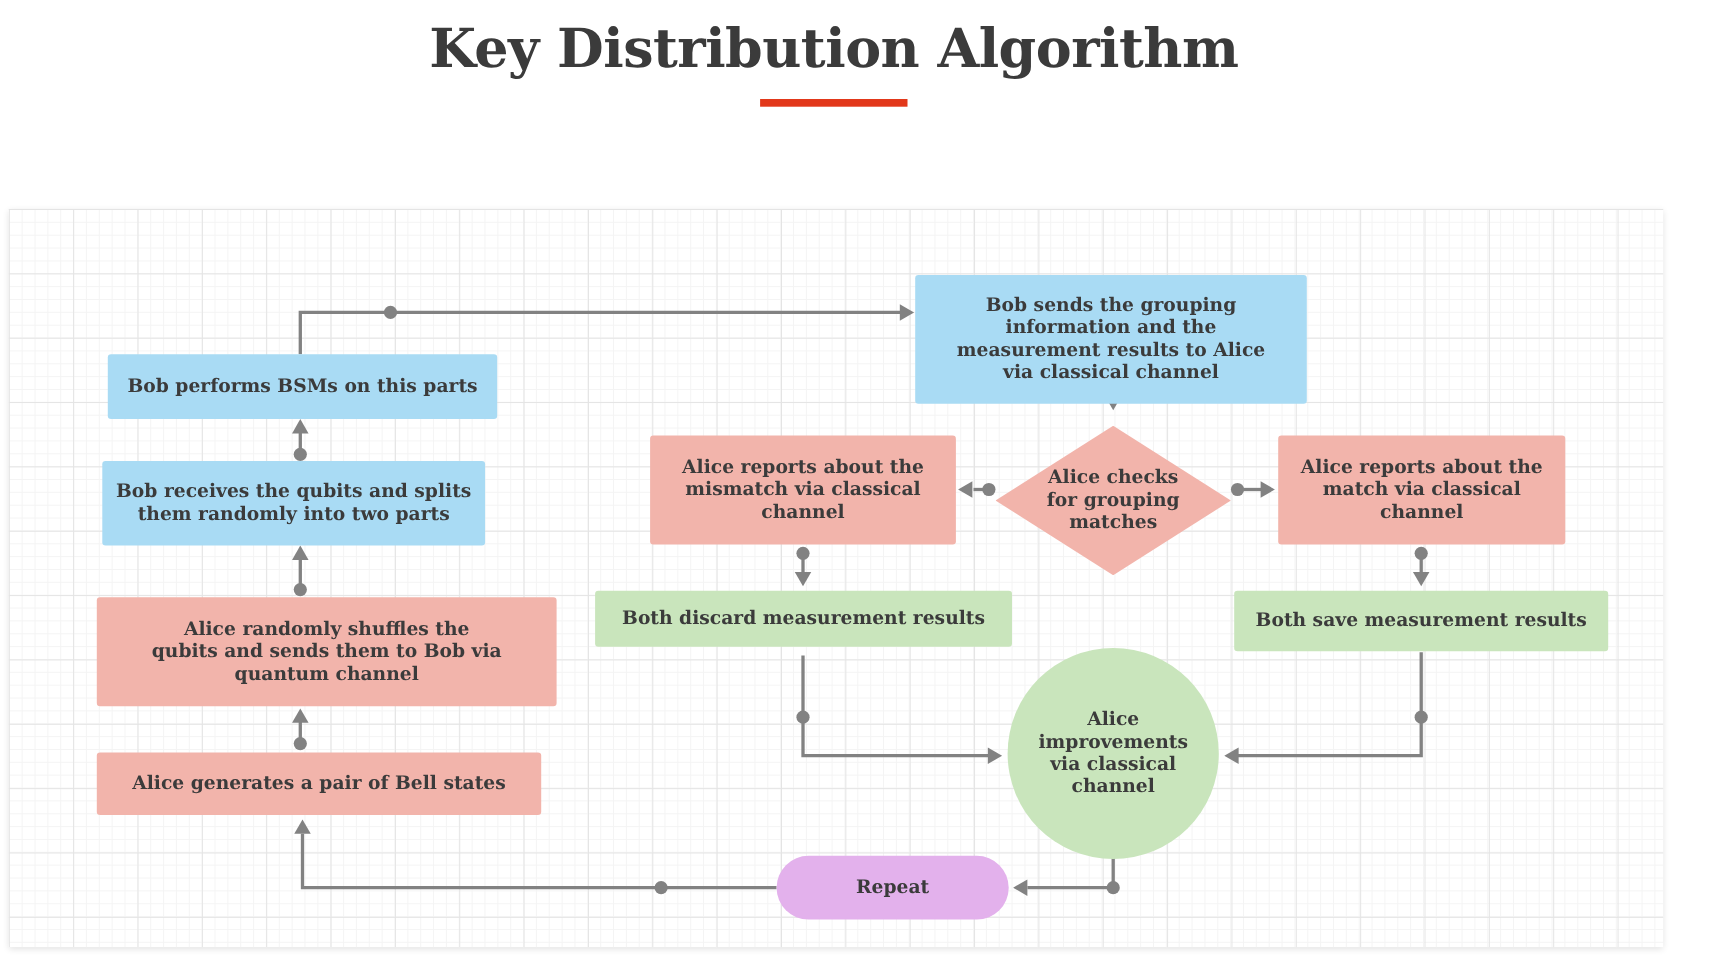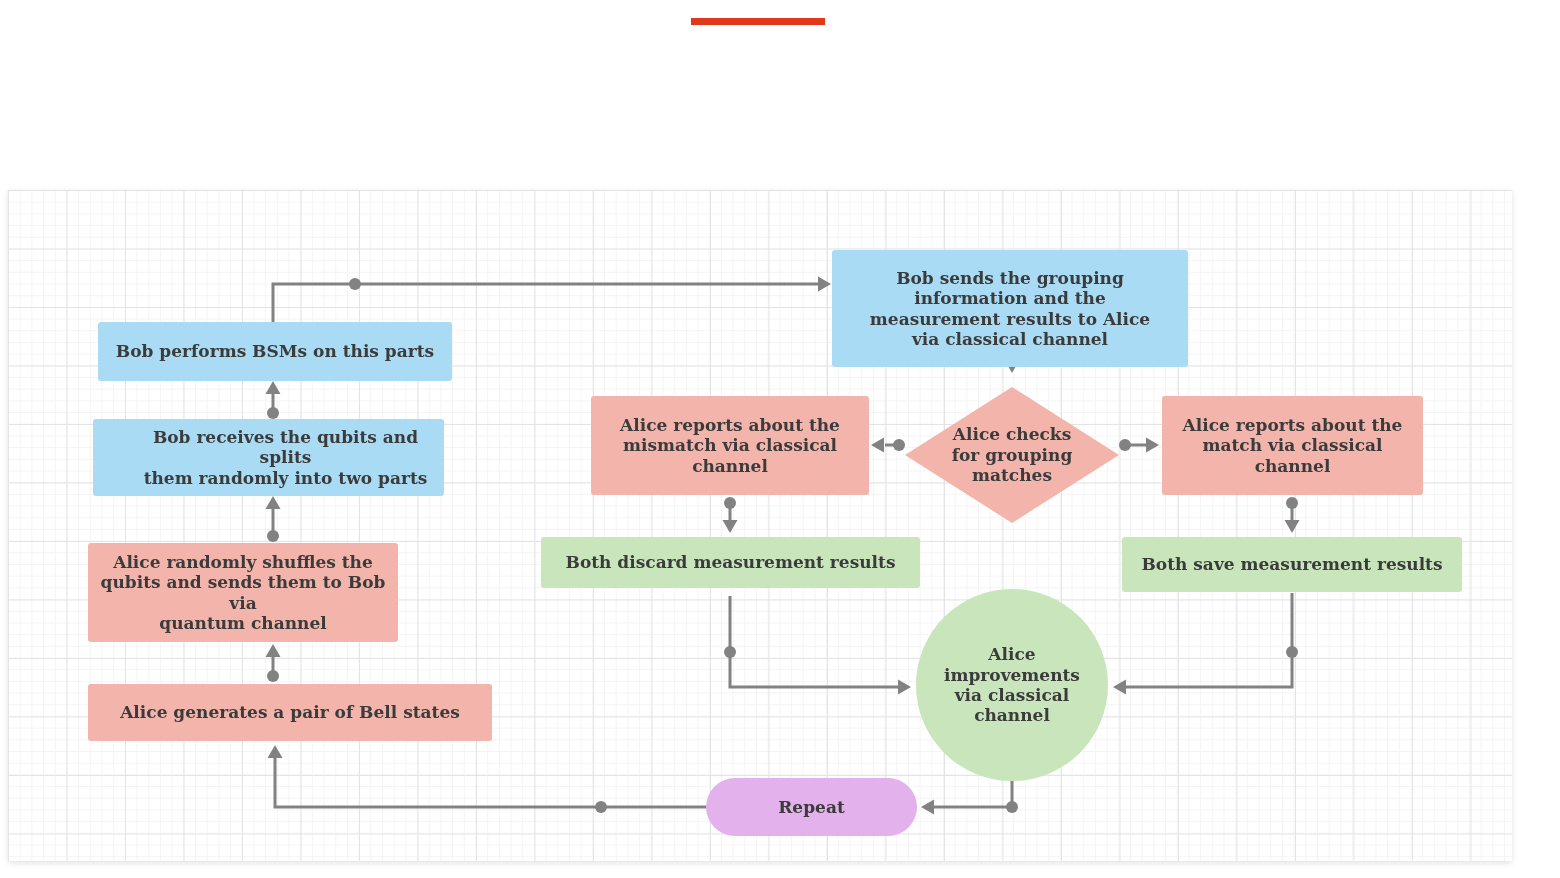--- a/index.html
+++ b/index.html
@@ -37,20 +37,21 @@
   .green{background:var(--node-green,#c9e5bc);}
   .purple{background:var(--node-purple,#e3b1ec);}
   .diamond{clip-path:polygon(50% 0,100% 50%,50% 100%,0 50%);border-radius:0;}
   .circle{border-radius:50%;}
   .pill{border-radius:29px;}
 </style>
 </head>
 <body>
 
 <div class="header">
+  <h1 class="page-title">Key Distribution Algorithm</h1>
   <div class="title-underline"></div>
 </div>
 
 <div class="grid-panel"></div>
 
 <svg class="connectors" xmlns="http://www.w3.org/2000/svg">
     <polyline points="273,322 273,284 819,284" fill="none" stroke="#828282" stroke-width="3"></polyline>
     <circle cx="355" cy="284" r="6" fill="#828282"></circle>
     <polygon points="831,284 818,276.5 818,291.5" fill="#828282"></polygon>
     <polyline points="273,413 273,392" fill="none" stroke="#828282" stroke-width="3"></polyline>
@@ -86,24 +87,24 @@
     <polyline points="1292,593 1292,687 1125,687" fill="none" stroke="#828282" stroke-width="3"></polyline>
     <circle cx="1292" cy="652" r="6" fill="#828282"></circle>
     <polygon points="1113,687 1126,679.5 1126,694.5" fill="#828282"></polygon>
     <polyline points="1012,779 1012,807 934,807" fill="none" stroke="#828282" stroke-width="3"></polyline>
     <circle cx="1012" cy="807" r="6" fill="#828282"></circle>
     <polygon points="921,807 934,799.5 934,814.5" fill="#828282"></polygon>
   </svg>
 
 <div class="node blue" style="left:98px;top:322px;width:354px;height:59px;text-align:right;">Bob performs BSMs on this parts</div>
 
-<div class="node blue" style="left:93px;top:419px;width:317px;height:77px;padding-left:34px;">Bob receives the qubits and splits
+<div class="node blue" style="left:93px;top:419px;width:348px;height:77px;">Bob receives the qubits and splits
 them randomly into two parts</div>
 
-<div class="node pink" style="left:88px;top:543px;width:310px;height:99px;">Alice randomly shuffles the
+<div class="node pink" style="left:88px;top:543px;width:418px;height:99px;">Alice randomly shuffles the
 qubits and sends them to Bob via
 quantum channel</div>
 
 <div class="node pink" style="left:88px;top:684px;width:404px;height:57px;">Alice generates a pair of Bell states</div>
 
 <div class="node blue" style="left:832px;top:225px;width:356px;height:117px;margin-top:25px;">Bob sends the grouping
 information and the
 measurement results to Alice
 via classical channel</div>
 

